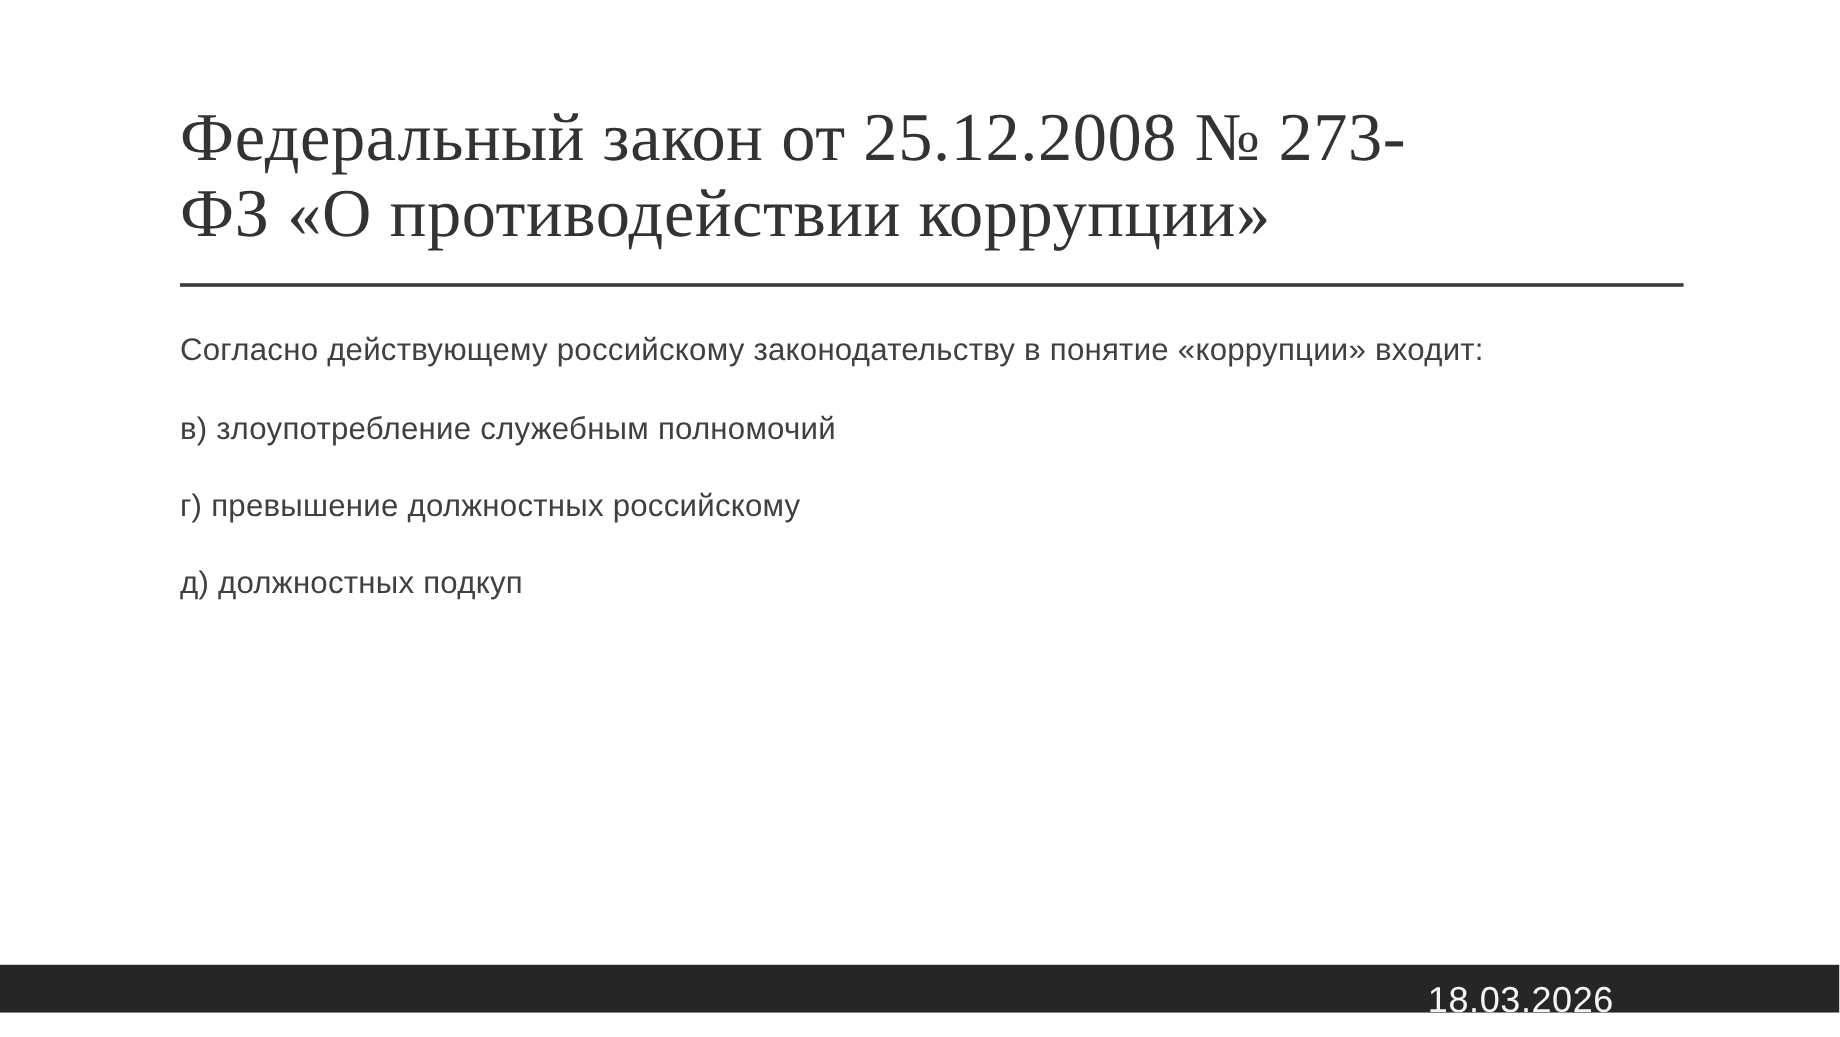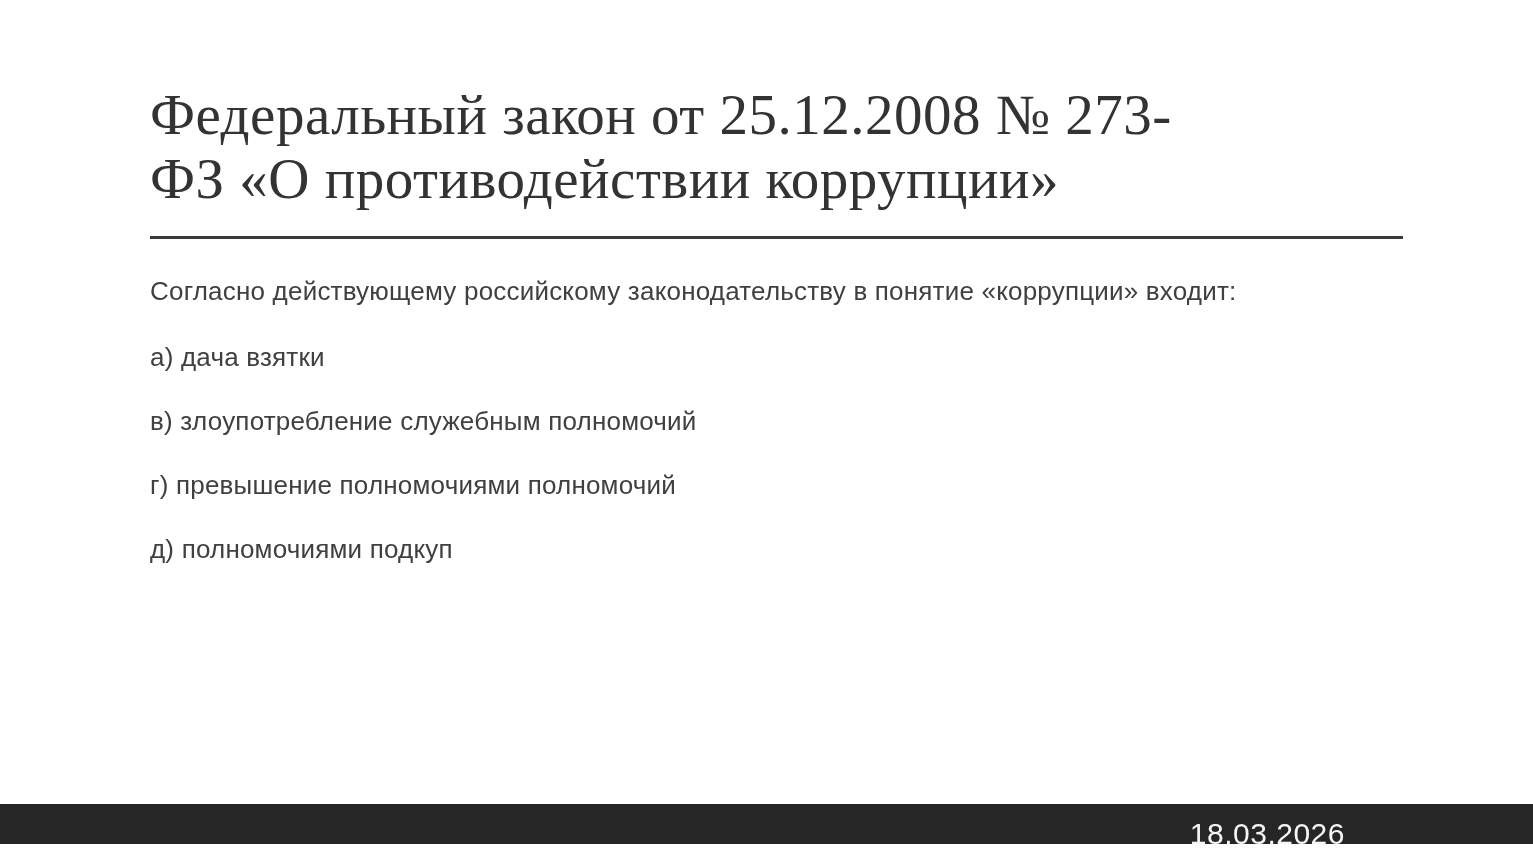--- a/index.html
+++ b/index.html
@@ -80,23 +80,22 @@
 
   <div class="title">
     <div class="title-line">Федеральный закон от 25.12.2008 № 273-</div>
     <div class="title-line">ФЗ «О противодействии коррупции»</div>
   </div>
 
   <div class="divider"></div>
 
   <div class="body">
     <p class="intro">Согласно действующему российскому законодательству в понятие «коррупции» входит:</p>
-    <p>а) дача взятки</p>
     <p>в) злоупотребление служебным полномочий</p>
-    <p>г) превышение полномочиями полномочий</p>
-    <p>д) полномочиями подкуп</p>
+    <p>г) превышение должностных российскому</p>
+    <p>д) должностных подкуп</p>
   </div>
 
   <div class="footer">
     <span class="date">18.03.2026</span>
   </div>
 
 </div>
 
 </body></html>

